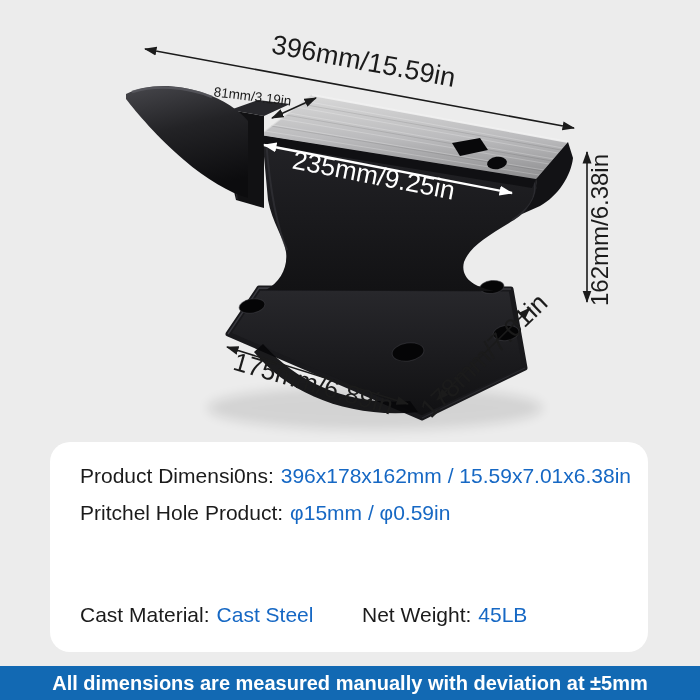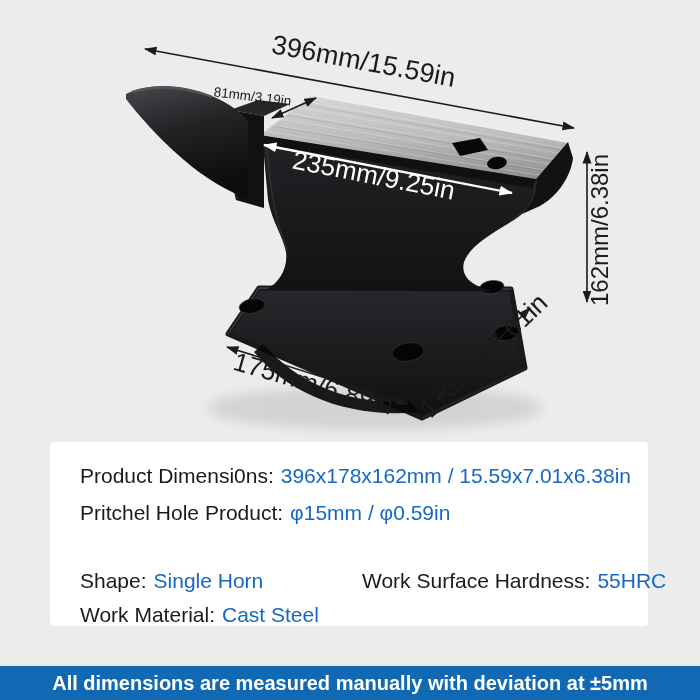--- a/index.html
+++ b/index.html
@@ -7,22 +7,22 @@
     position:relative;width:700px;height:700px;background:#ececec;
     overflow:hidden;font-family:"Liberation Sans",sans-serif;
   }
   .photo{position:absolute;left:0;top:0;width:700px;height:440px;}
   .photo svg{display:block;width:700px;height:440px;}
   svg text{font-family:"Liberation Sans",sans-serif;}
   .dim-text{fill:#1b1b1b;}
   .dim-text-white{fill:#ffffff;}
 
   .spec-card{
-    position:absolute;left:50px;top:442px;width:598px;height:184px;
-    background:#ffffff;border-radius:4px;
+    position:absolute;left:50px;top:442px;width:598px;height:210px;
+    background:#ffffff;border-radius:20px;
   }
   .spec-row{position:absolute;left:30px;height:28px;line-height:28px;
     font-size:21px;color:#1b1b1b;white-space:nowrap;}
   .spec-row .val{color:#1668c4;margin-left:7px;}
   .col2{position:absolute;left:282px;top:0;}
   .r1{top:20px}.r2{top:57px}.r3{top:92px}.r4{top:125px}.r5{top:159px}
 
   .footer-bar{
     position:absolute;left:0;top:666px;width:700px;height:52px;
     background:#1269b3;color:#ffffff;text-align:center;
@@ -148,28 +148,25 @@
     </svg>
   </div>
 
   <div class="spec-card">
     <div class="spec-row r1">
       <span class="lbl">Product Dimensi0ns:</span><span class="val">396x178x162mm / 15.59x7.01x6.38in</span>
     </div>
     <div class="spec-row r2">
       <span class="lbl">Pritchel Hole Product:</span><span class="val">φ15mm / φ0.59in</span>
     </div>
-    <div class="spec-row r4">
-      <span class="lbl">Shape:</span><span class="val">Single Horn</span>
+    <div class="spec-row r5">
+      <span class="lbl">Cast Material:</span><span class="val">Cast Steel</span>
       <span class="col2">
-        <span class="lbl">Work Surface Hardness:</span><span class="val">55HRC</span>
+        <span class="lbl">Net Weight:</span><span class="val">45LB</span>
       </span>
-    </div>
-    <div class="spec-row r5">
-      <span class="lbl">Work Material:</span><span class="val">Cast Steel</span>
     </div>
   </div>
 
   <div class="footer-bar">
     <span>All dimensions are measured manually with deviation at ±5mm</span>
   </div>
 
 </div>
 
 </body></html>

